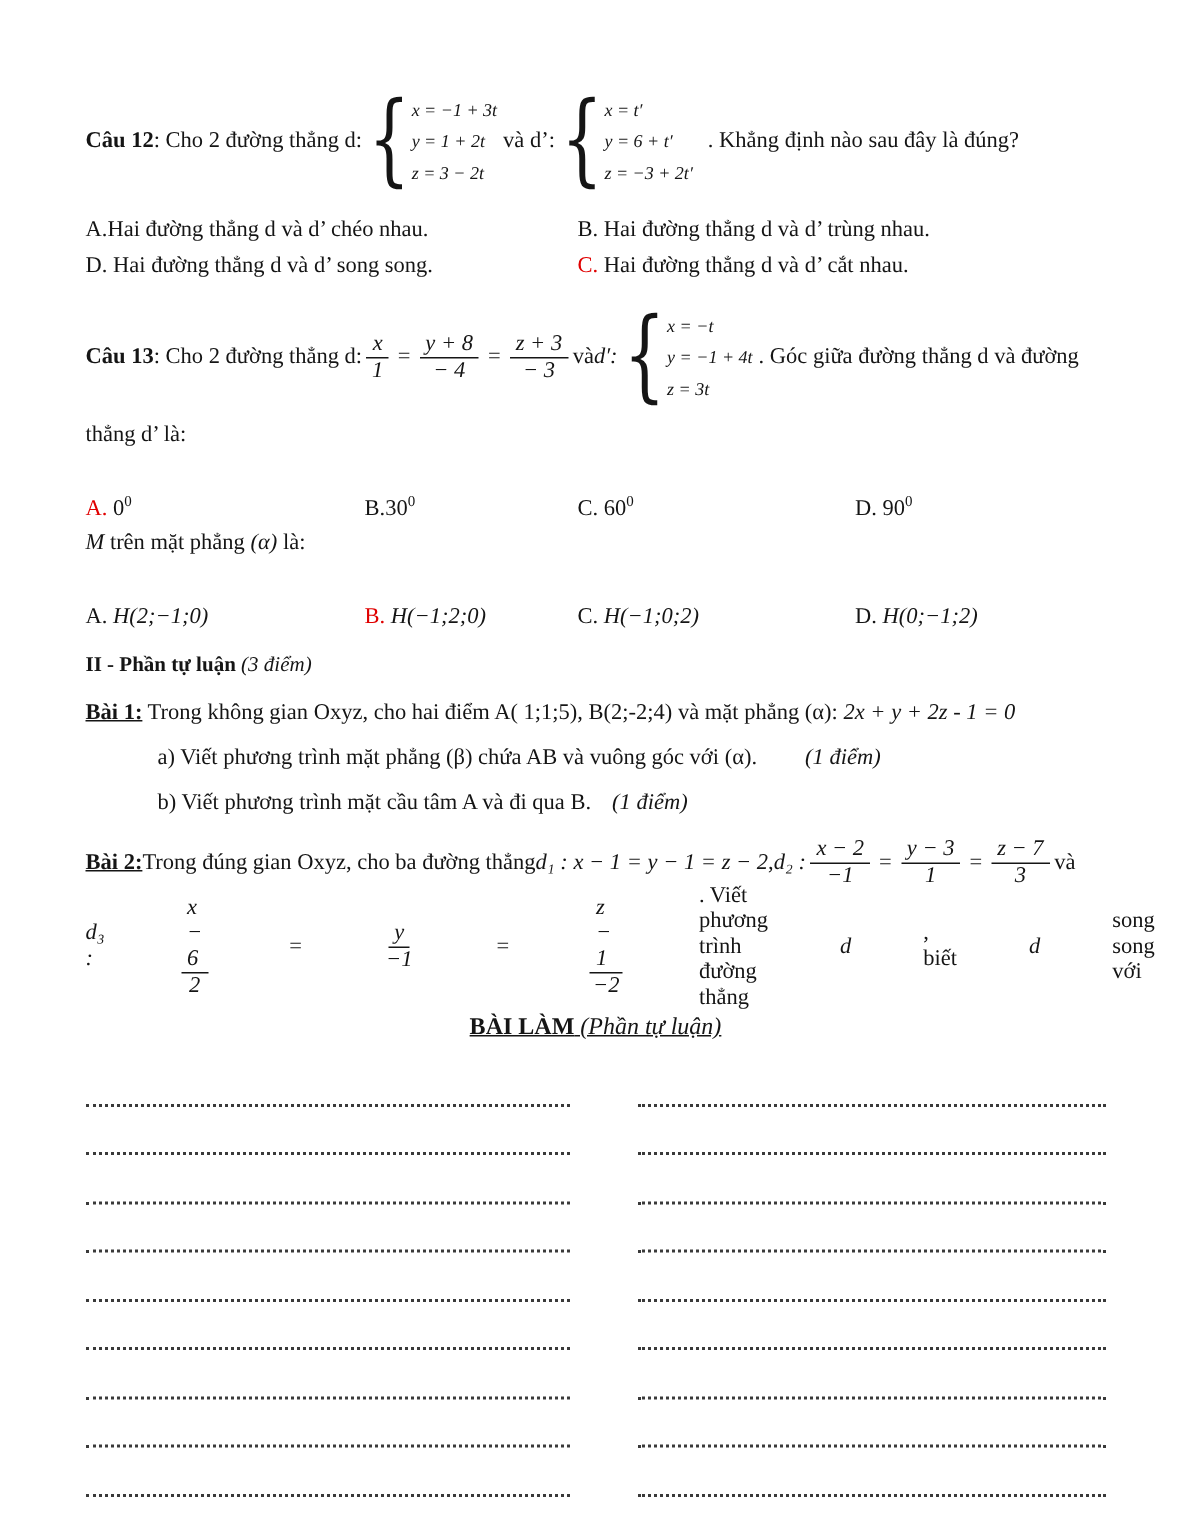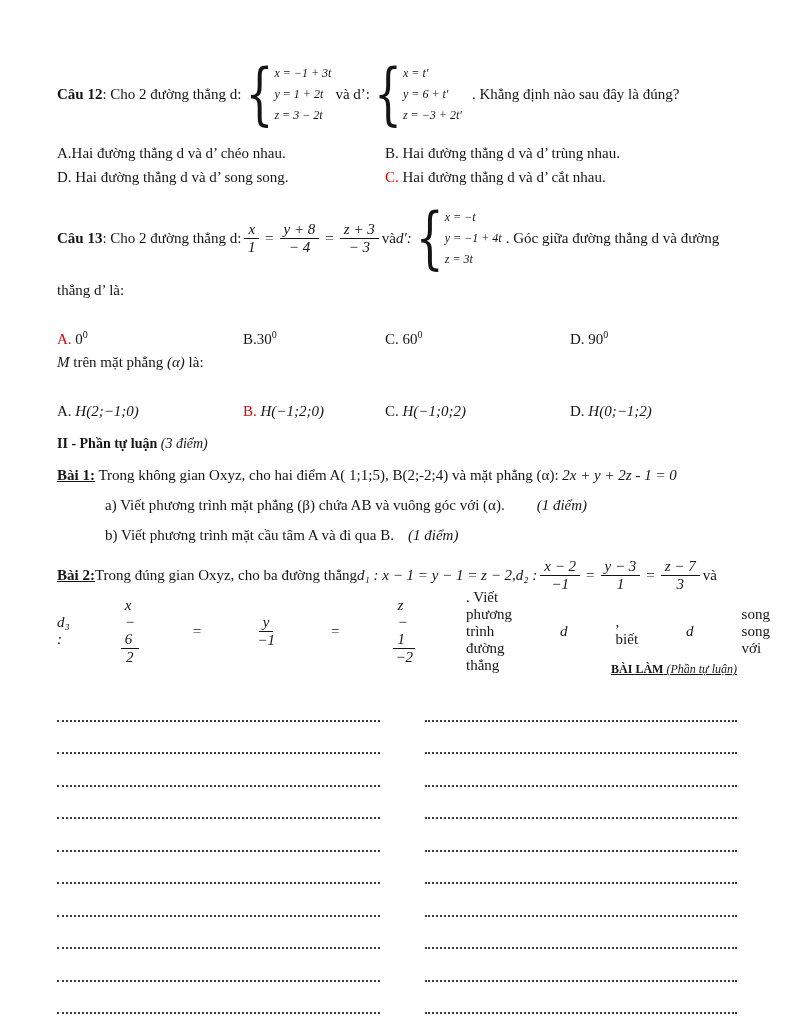--- a/index.html
+++ b/index.html
@@ -38,21 +38,21 @@
   .opts-4col { display:grid; grid-template-columns:186px 142px 185px 1fr; line-height:24px; margin-top:25px; }
   .q14-line { margin-top:13px; line-height:23px; }
   .q14-line2 { line-height:23px; }
   .section-title { margin-top:9px; line-height:24px; font-size:14px; }
   .b1-line { margin-top:7px; line-height:24px; }
   .sub-item { margin-top:6px; line-height:24px; padding-left:48px; }
   .pts-a { margin-left:32px; }
   .pts-b { margin-left:14px; }
   .b2-line1 { margin-top:6px; height:44px; display:flex; align-items:center; }
   .b2-line2 { margin-top:12px; height:44px; display:flex; align-items:center;gap:48px; }
-  .bailam { text-align:right; margin-top:3px; line-height:26px; font-size:12px; }
+  .bailam { text-align:center; margin-top:19px; line-height:26px; font-size:16px; }
   sup { font-size:10px; vertical-align:super; line-height:0; }
 
   .answer-lines { margin-top:7px; }
   .dotrow { display:flex; justify-content:space-between; height:32.5px; align-items:flex-end; }
   .dleft  { width:323px; border-bottom:2px dotted #3a3a3a; height:1px; }
   .dright { width:312px; border-bottom:2px dotted #3a3a3a; height:1px; }
 </style>
 </head>
 <body>
 

